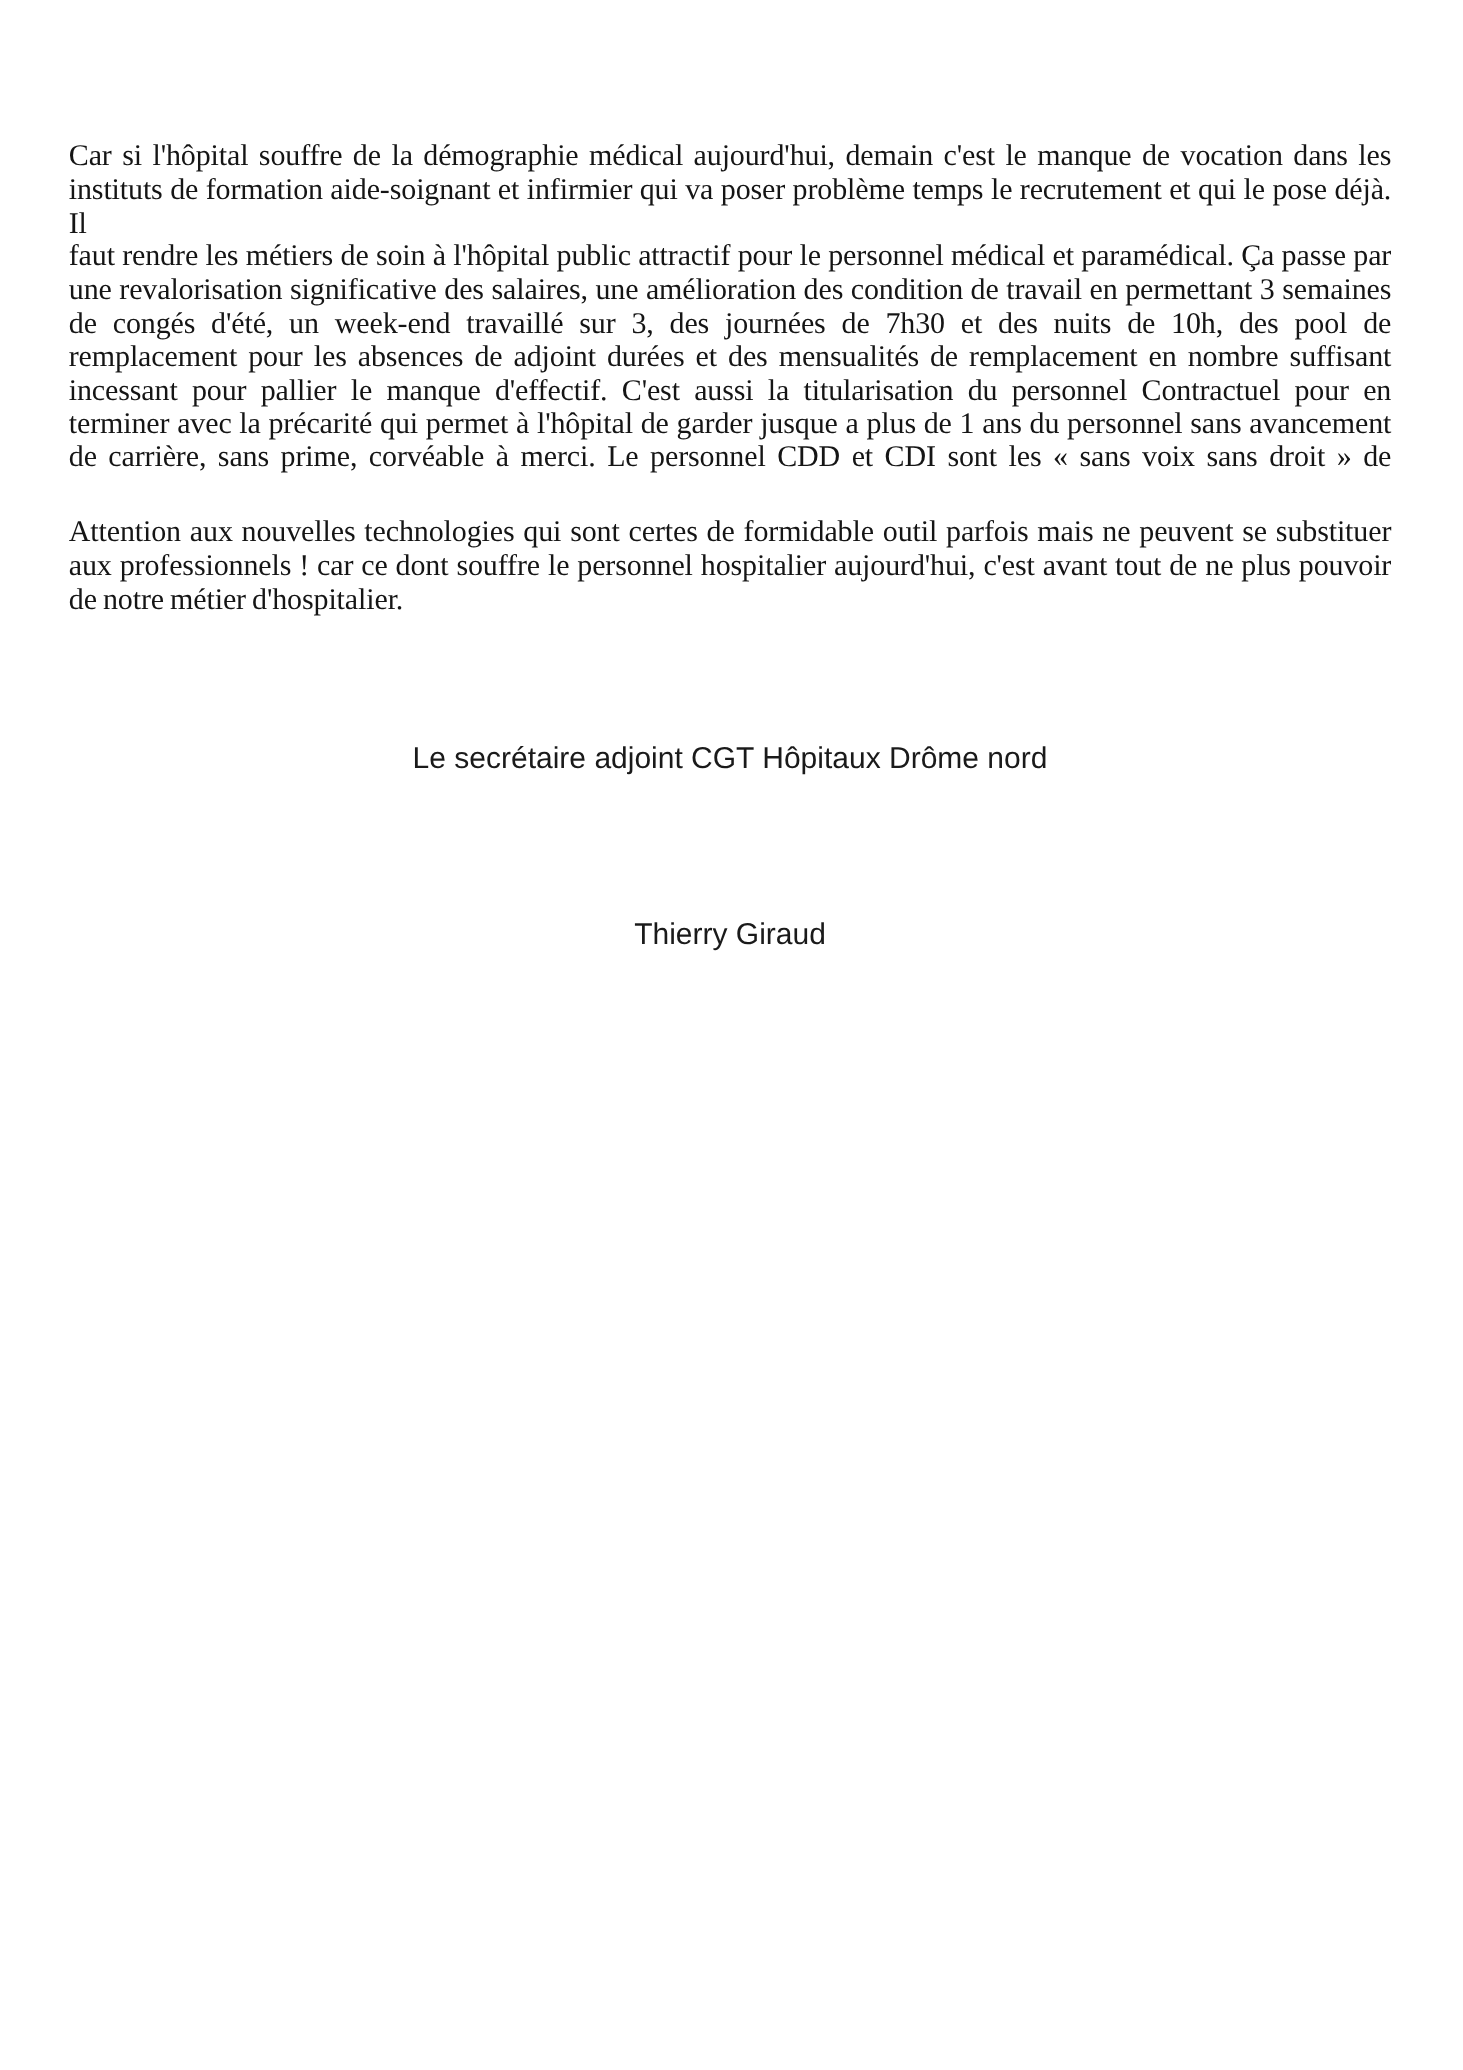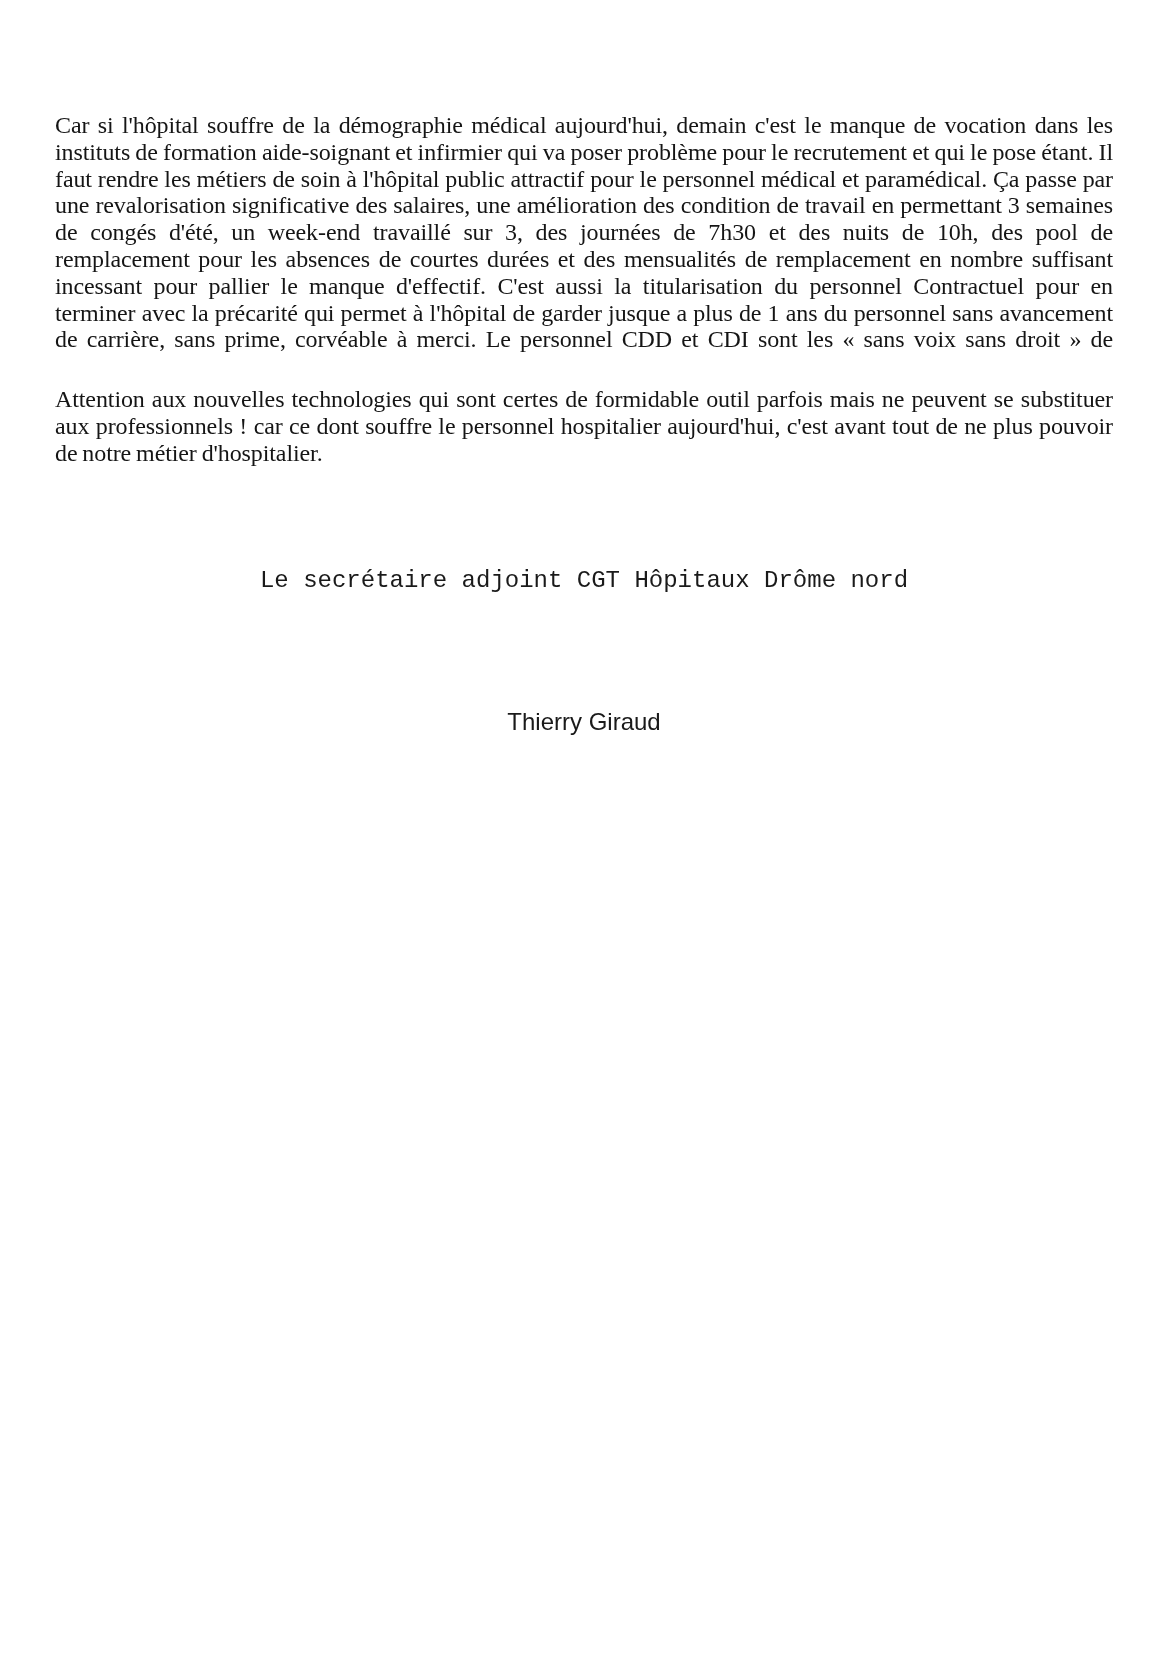--- a/index.html
+++ b/index.html
@@ -25,21 +25,21 @@
     font-size: 24px;
     line-height: 26.8px;
     letter-spacing: -0.1px;
     word-spacing: -1px;
     text-align: justify;
     white-space: normal;
   }
   .jl { text-align-last: justify; }
   .sig-role {
     margin-top: 97px;
-    font-family: Liberation Mono, monospace;
+    font-family: Liberation Sans, sans-serif;
     font-size: 24px;
     line-height: 33px;
     text-align: center;
     color: #1a1a1a;
   }
   .sig-name {
     margin-top: 108px;
     font-family: "Liberation Sans", "DejaVu Sans", sans-serif;
     font-size: 24px;
     line-height: 33px;
@@ -47,25 +47,25 @@
     color: #1a1a1a;
   }
 </style>
 </head>
 <body>
 
 <div class="page">
 
   <section class="paragraph">
     <div class="bline jl">Car si l'hôpital souffre de la démographie médical aujourd'hui, demain c'est le manque de vocation dans les</div>
-    <div class="bline jl">instituts de formation aide-soignant et infirmier qui va poser problème pour le recrutement et qui le pose étant. Il</div>
+    <div class="bline jl">instituts de formation aide-soignant et infirmier qui va poser problème temps le recrutement et qui le pose déjà. Il</div>
     <div class="bline jl">faut rendre les métiers de soin à l'hôpital public attractif pour le personnel médical et paramédical. Ça passe par</div>
     <div class="bline jl">une revalorisation significative des salaires, une amélioration des condition de travail en permettant 3 semaines</div>
     <div class="bline jl">de congés d'été, un week-end travaillé sur 3, des journées de 7h30 et des nuits de 10h, des pool de</div>
-    <div class="bline jl">remplacement pour les absences de courtes durées et des mensualités de remplacement en nombre suffisant</div>
+    <div class="bline jl">remplacement pour les absences de adjoint durées et des mensualités de remplacement en nombre suffisant</div>
     <div class="bline jl">incessant pour pallier le manque d'effectif. C'est aussi la titularisation du personnel Contractuel pour en</div>
     <div class="bline jl">terminer avec la précarité qui permet à l'hôpital de garder jusque a plus de 1 ans du personnel sans avancement</div>
     <div class="bline jl">de carrière, sans prime, corvéable à merci. Le personnel CDD et CDI sont les « sans voix sans droit » de</div>
   </section>
 
   <section class="paragraph last">
     <div class="bline jl">Attention aux nouvelles technologies qui sont certes de formidable outil parfois mais ne peuvent se substituer</div>
     <div class="bline jl">aux professionnels ! car ce dont souffre le personnel hospitalier aujourd'hui, c'est avant tout de ne plus pouvoir</div>
     <div class="bline">de notre métier d'hospitalier.</div>
   </section>

